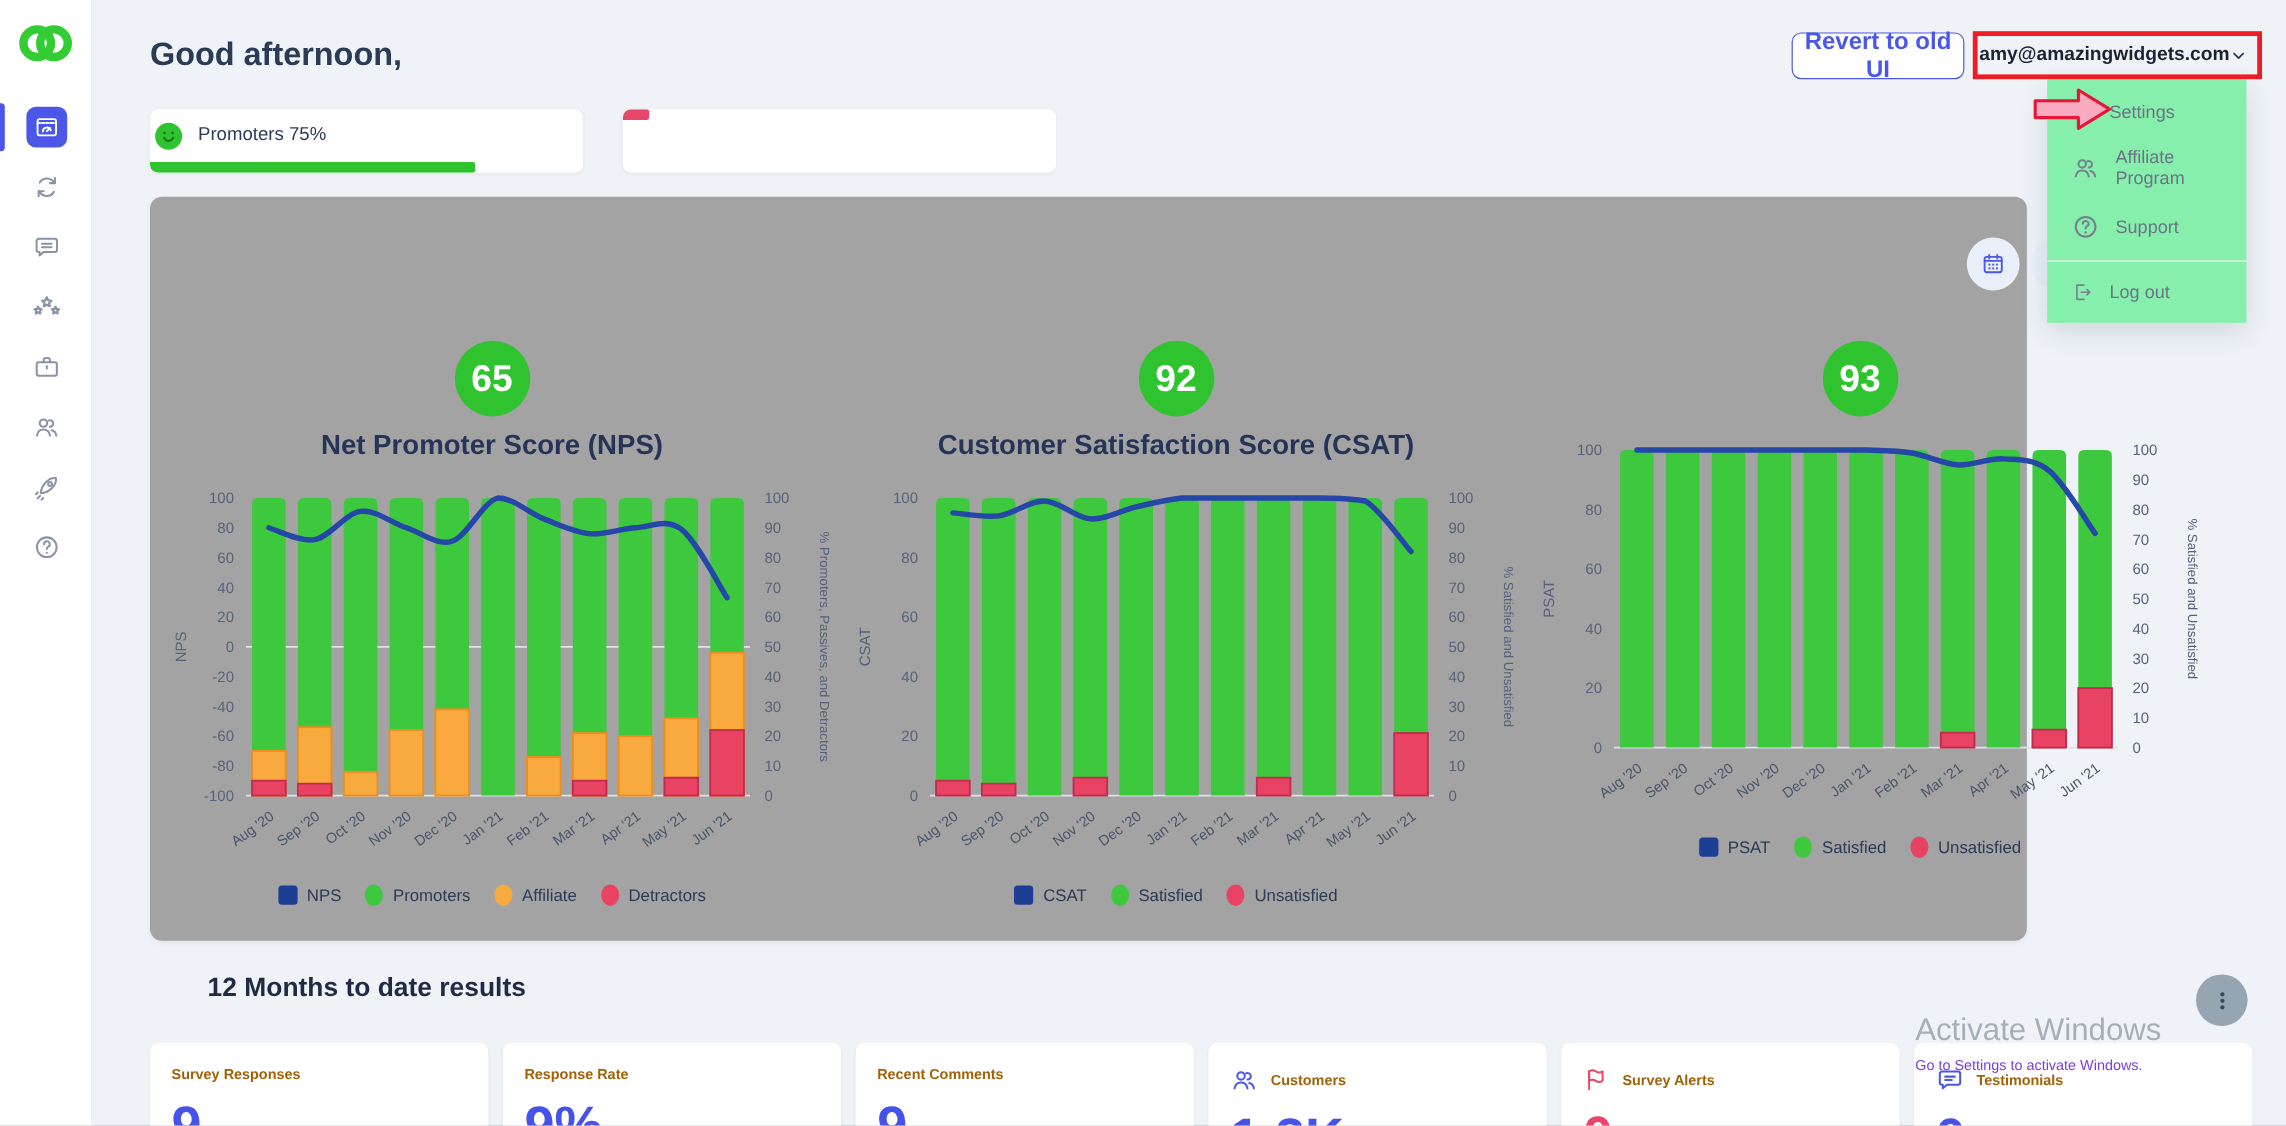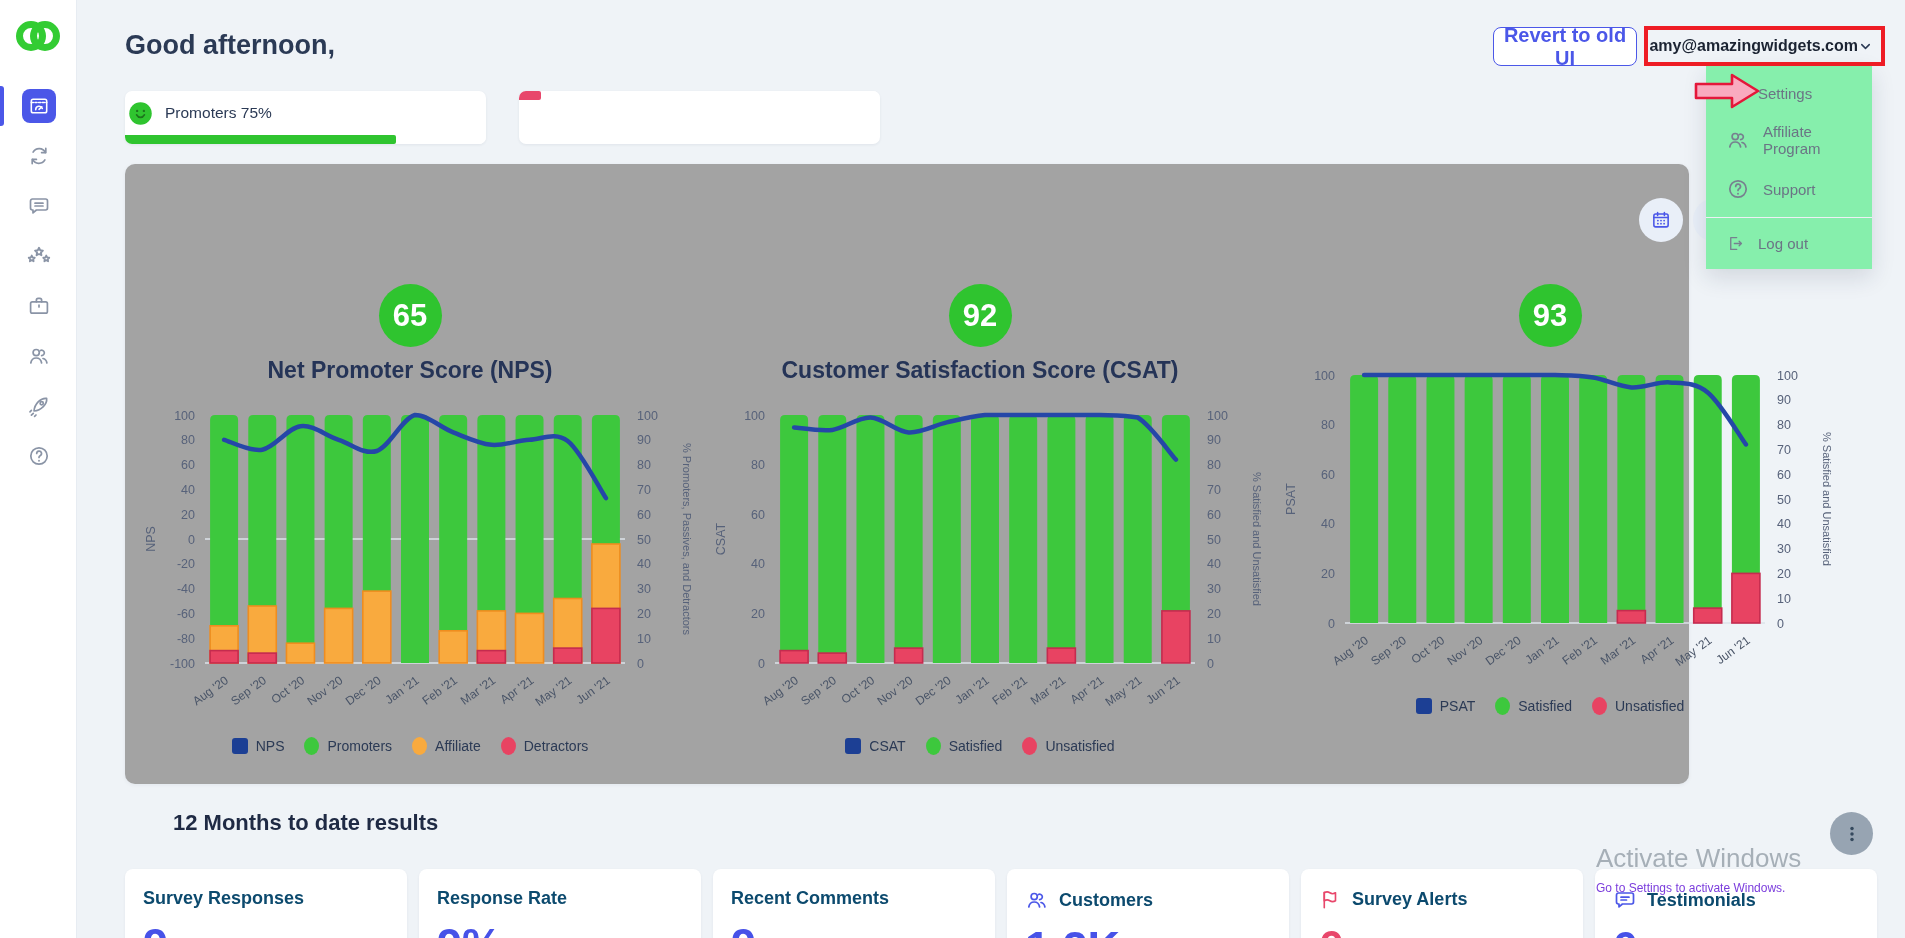--- a/index.html
+++ b/index.html
@@ -41,21 +41,21 @@
   .legend { margin-top:26px; display:flex; align-items:center; gap:20px; }
   .legend-item { display:flex; align-items:center; gap:8px; font-size:14px; color:#2b3a55; }
   .sw-square { width:16px; height:16px; border-radius:3px; }
   .sw-circle { width:15px; height:18px; border-radius:50%; }
   
   .results-head { position:absolute; left:125px; top:810px; font-size:22px; font-weight:700; color:#1f2a44;margin-left:48px; }
   .ellipsis-btn { position:absolute; left:1830px; top:812px; width:43px; height:43px; border-radius:50%; background:#97a4b2; border:none; display:flex; align-items:center; justify-content:center; cursor:pointer; }
   .results-row { position:absolute; left:125px; top:869px; display:flex; gap:12px; }
   .res-card { width:282px; height:131px; background:#fff; border-radius:8px; padding:19px 18px; box-shadow:0 1px 3px rgba(25,39,70,.06); }
   .res-title-row { display:flex; align-items:center; gap:10px; }
-  .res-title { font-size:18px; font-weight:600; color:#0c4a6e; }
+  .res-title { font-size:12px; font-weight:600; color:#a16207; }
   .res-value { margin-top:13px; font-size:45px; font-weight:700; line-height:1; }
   
   .dropdown { position:absolute; left:1706px; top:66px; width:166px; background:#86efac; z-index:30; box-shadow:0 8px 22px rgba(30,40,70,.14); padding:8px 0 6px; }
   .menu-item { display:flex; align-items:center; gap:13px; padding:10px 8px 10px 20px; font-size:15px; color:#6b7485; cursor:pointer; }
   .menu-item .mi { color:#77808f; display:flex; }
   .menu-divider { height:1px; background:#edf0f4; margin:6px 0; }
   
   .annot-arrow { position:absolute; left:1694px; top:72px; z-index:40; pointer-events:none; }
   
   .watermark { position:absolute; left:1596px; top:843px; z-index:25; pointer-events:none; }

